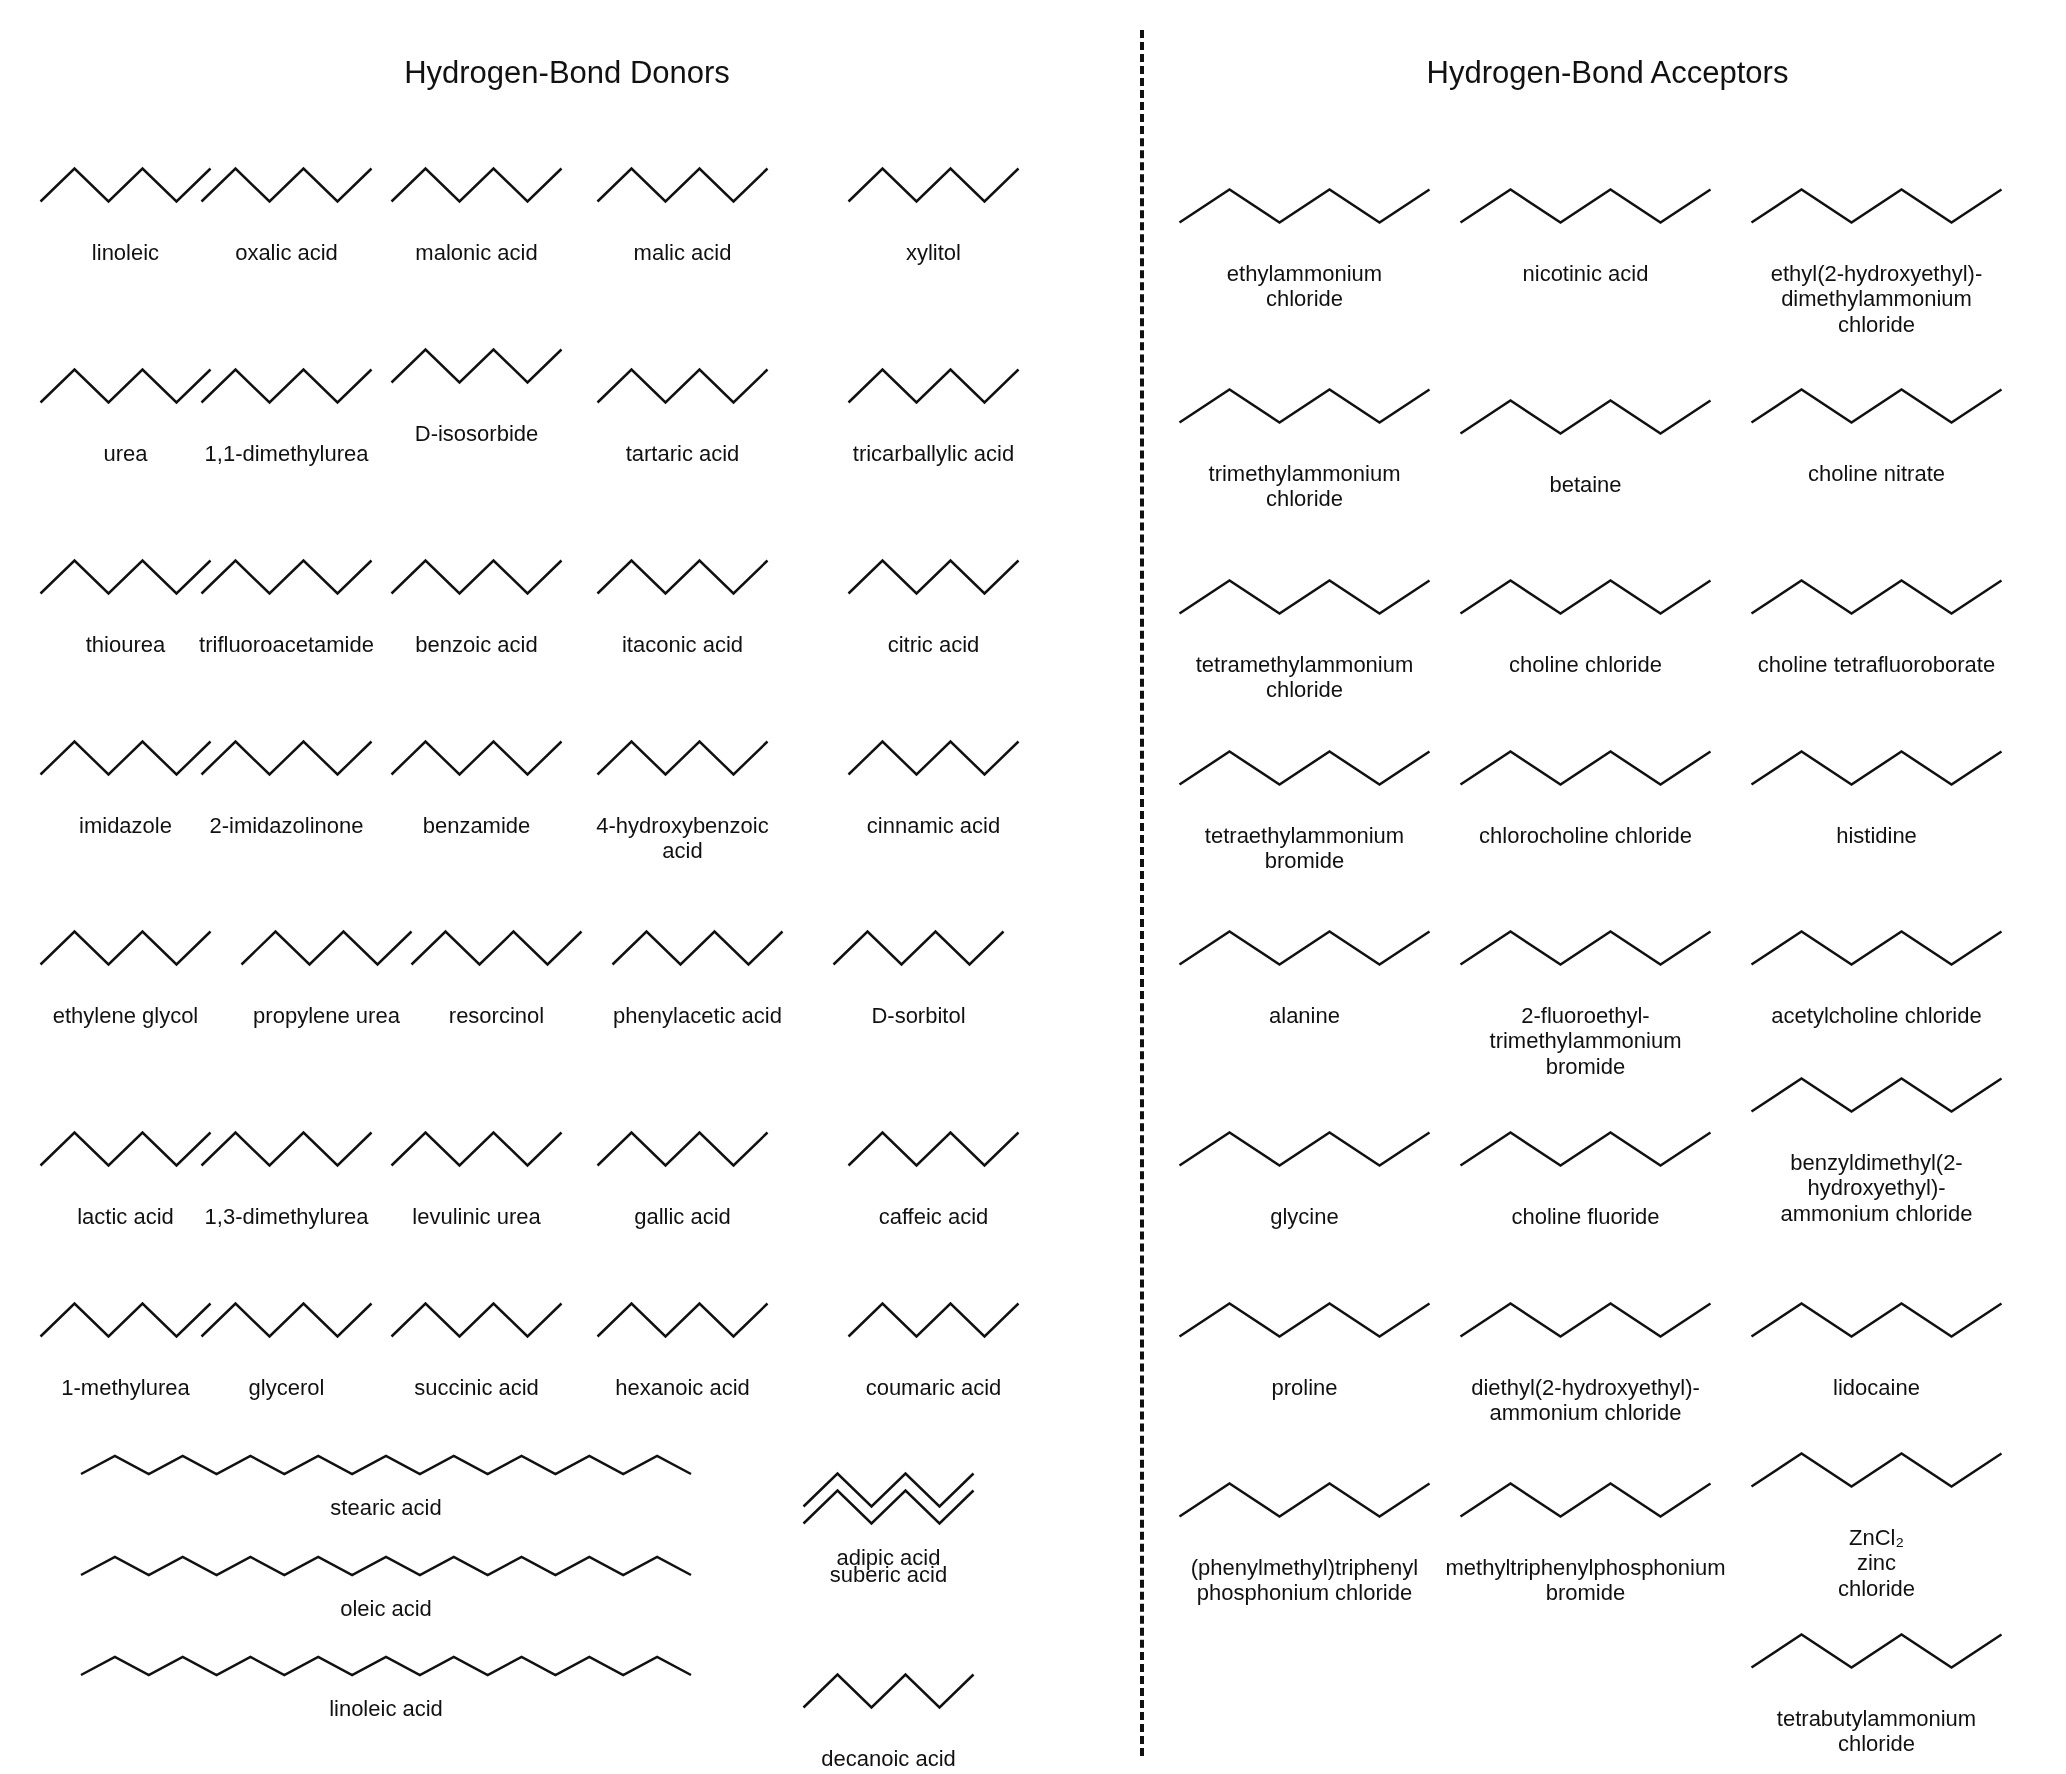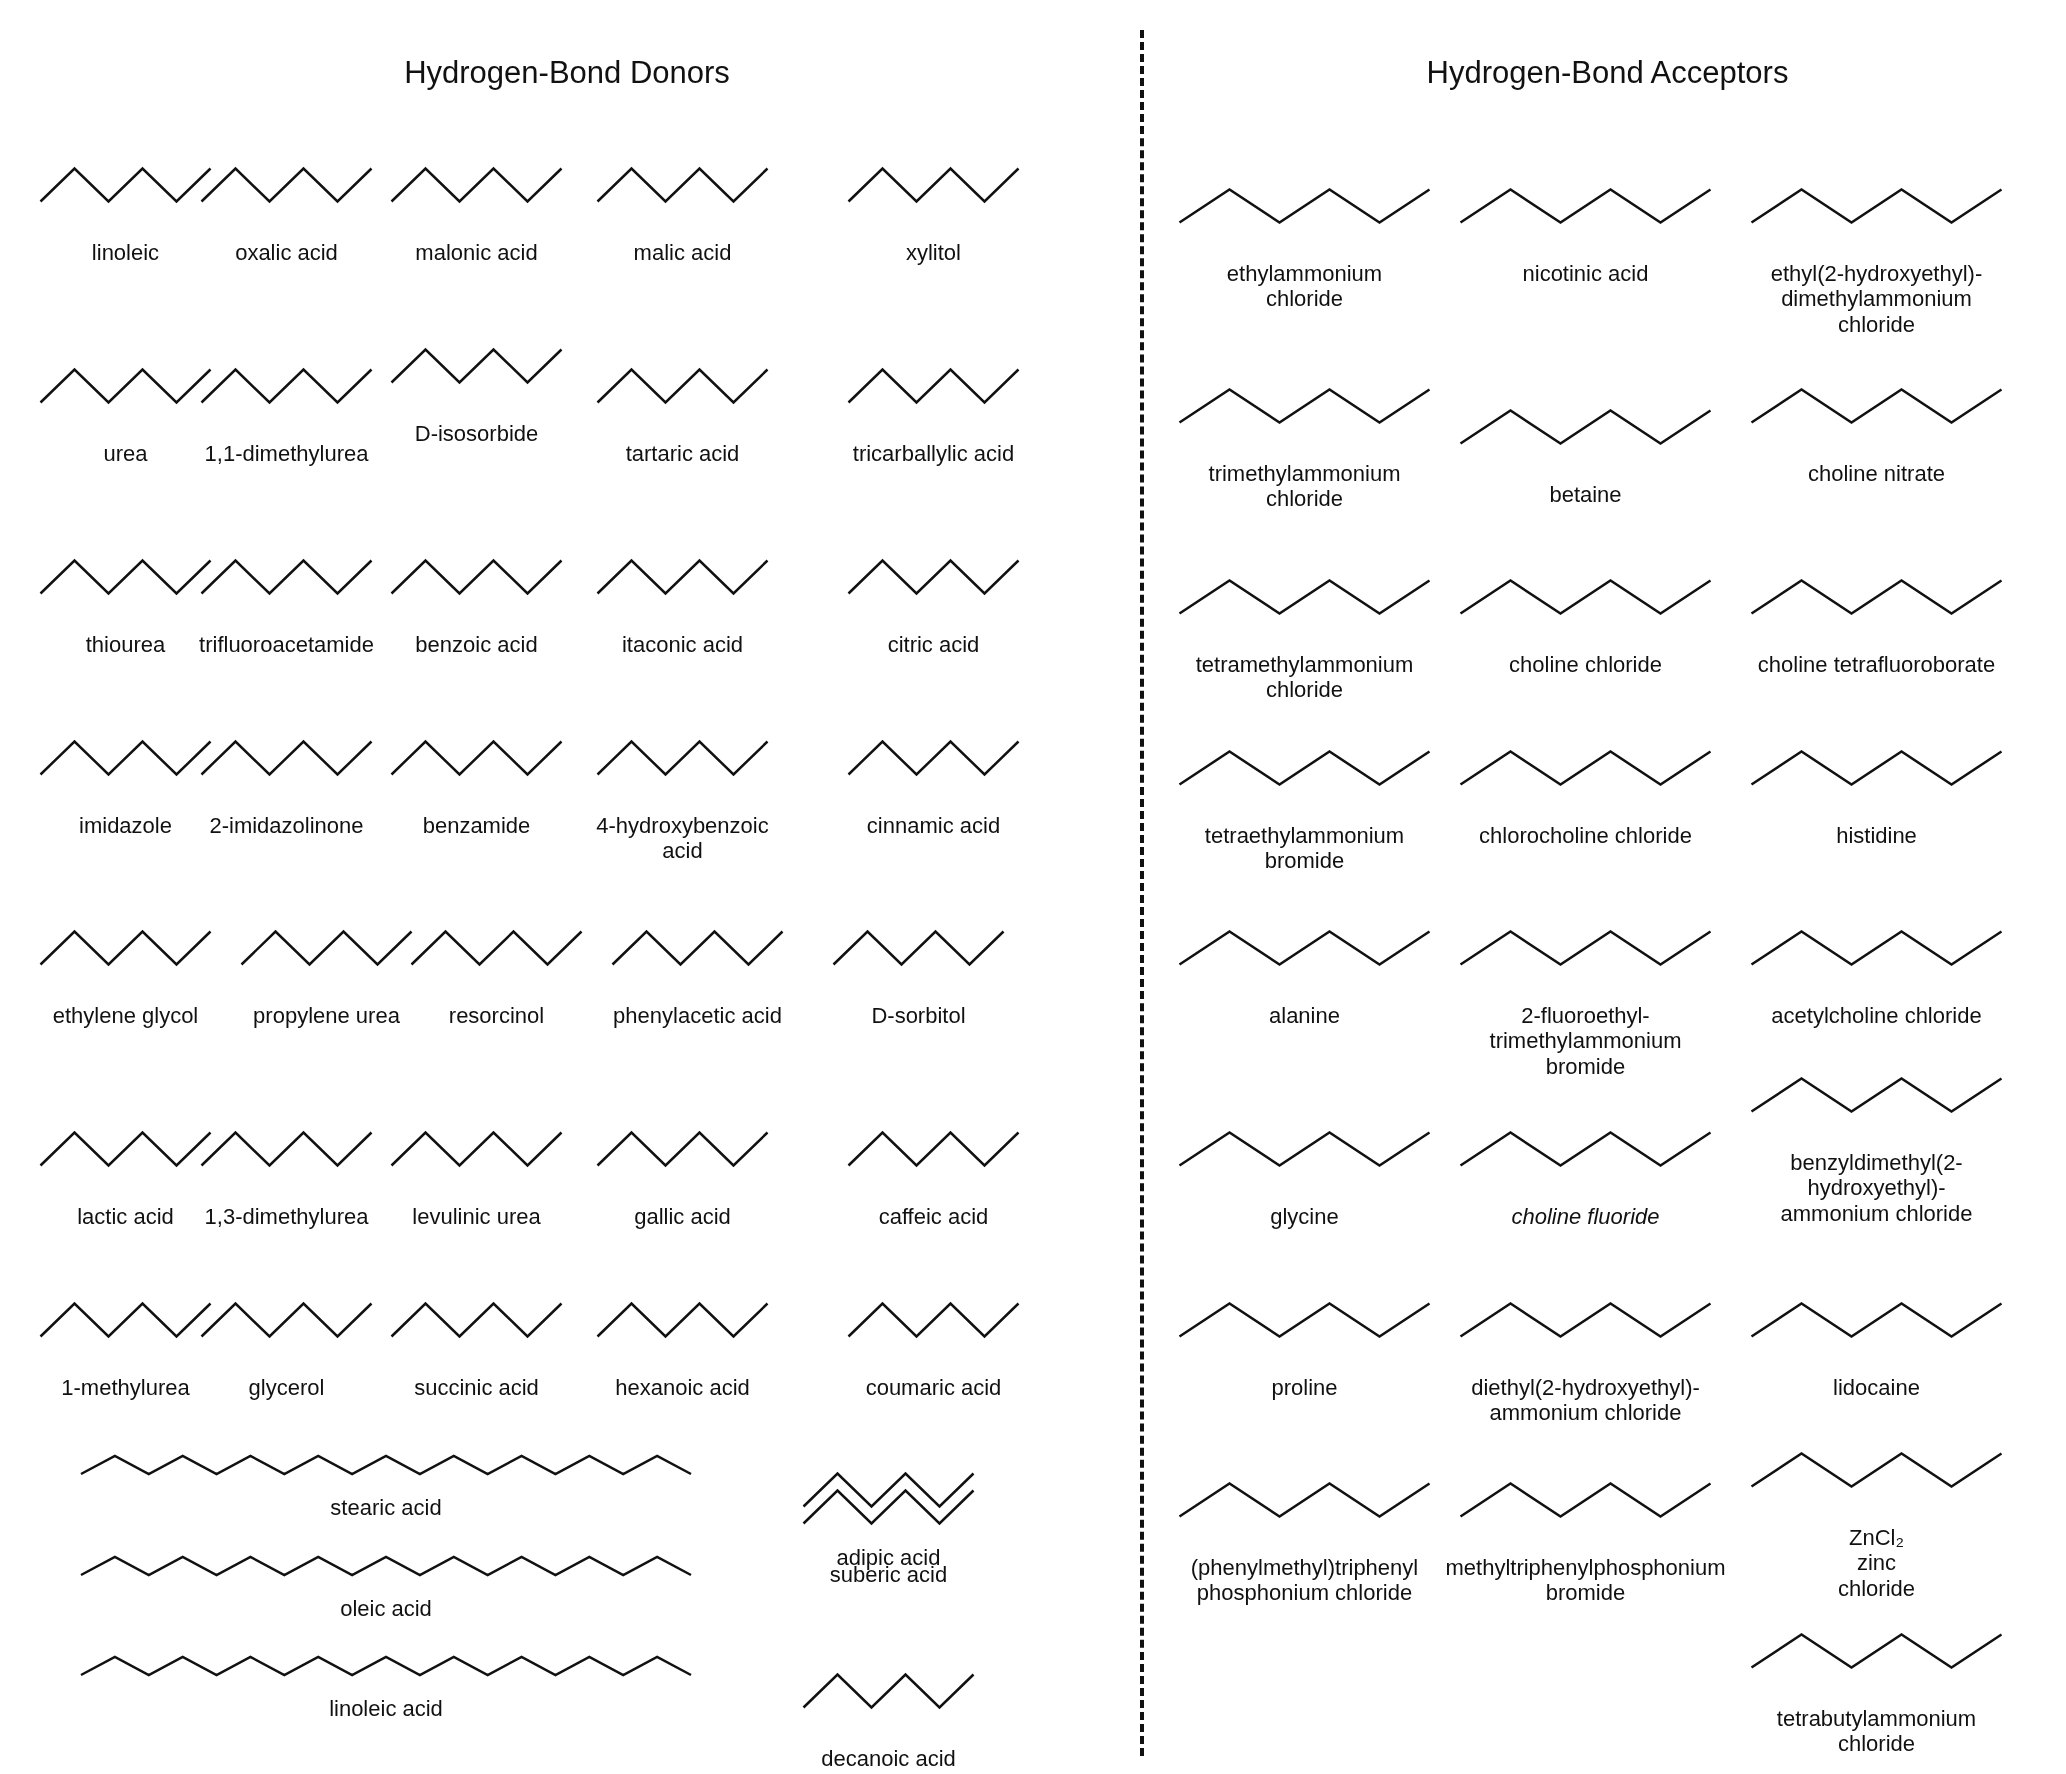--- a/index.html
+++ b/index.html
@@ -292,21 +292,21 @@
 dimethylammonium
 chloride</span>
       </div>
       <div class="cell" style="left: 10px; top: 351px; width: 291px;">
         <svg class="struct" width="271" height="110" viewBox="0 0 540 220">
           <polyline points="20,143 120,77 220,143 320,77 420,143 520,77" fill="none" stroke="#111" stroke-width="5"></polyline>
         </svg>
         <span class="lbl">trimethylammonium
 chloride</span>
       </div>
-      <div class="cell" style="left: 291px; top: 372px; width: 291px; text-align: center;">
+      <div class="cell" style="left: 291px; top: 362px; width: 291px; text-align: center;">
         <svg class="struct" width="271" height="110" viewBox="0 0 540 220">
           <polyline points="20,143 120,77 220,143 320,77 420,143 520,77" fill="none" stroke="#111" stroke-width="5"></polyline>
         </svg>
         <span class="lbl">betaine</span>
       </div>
       <div class="cell" style="left: 582px; top: 351px; width: 291px;">
         <svg class="struct" width="271" height="110" viewBox="0 0 540 220">
           <polyline points="20,143 120,77 220,143 320,77 420,143 520,77" fill="none" stroke="#111" stroke-width="5"></polyline>
         </svg>
         <span class="lbl">choline nitrate</span>
@@ -368,21 +368,21 @@
           <polyline points="20,143 120,77 220,143 320,77 420,143 520,77" fill="none" stroke="#111" stroke-width="5"></polyline>
         </svg>
         <span class="lbl">acetylcholine chloride</span>
       </div>
       <div class="cell" style="left: 10px; top: 1094px; width: 291px;">
         <svg class="struct" width="271" height="110" viewBox="0 0 540 220">
           <polyline points="20,143 120,77 220,143 320,77 420,143 520,77" fill="none" stroke="#111" stroke-width="5"></polyline>
         </svg>
         <span class="lbl">glycine</span>
       </div>
-      <div class="cell" style="left: 291px; top: 1094px; width: 291px; font-style: italic;">
+      <div class="cell" style="left: 291px; top: 1094px; width: 291px;">
         <svg class="struct" width="271" height="110" viewBox="0 0 540 220">
           <polyline points="20,143 120,77 220,143 320,77 420,143 520,77" fill="none" stroke="#111" stroke-width="5"></polyline>
         </svg>
         <span class="lbl">choline fluoride</span>
       </div>
       <div class="cell" style="left: 582px; top: 1040px; width: 291px;">
         <svg class="struct" width="271" height="110" viewBox="0 0 540 220">
           <polyline points="20,143 120,77 220,143 320,77 420,143 520,77" fill="none" stroke="#111" stroke-width="5"></polyline>
         </svg>
         <span class="lbl">benzyldimethyl(2-hydroxyethyl)-

